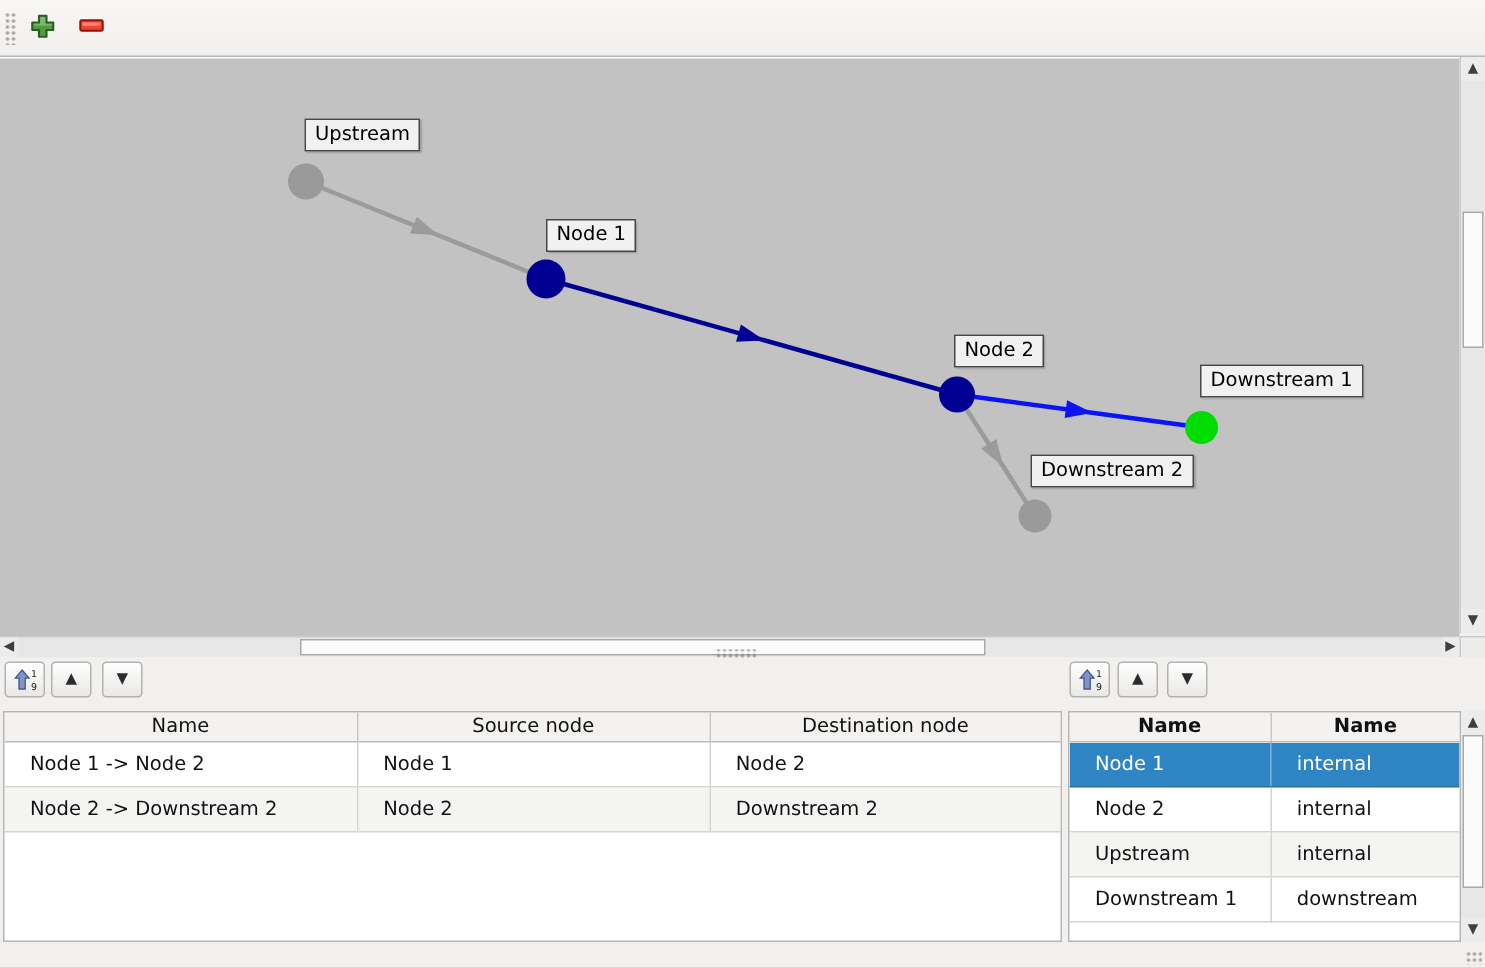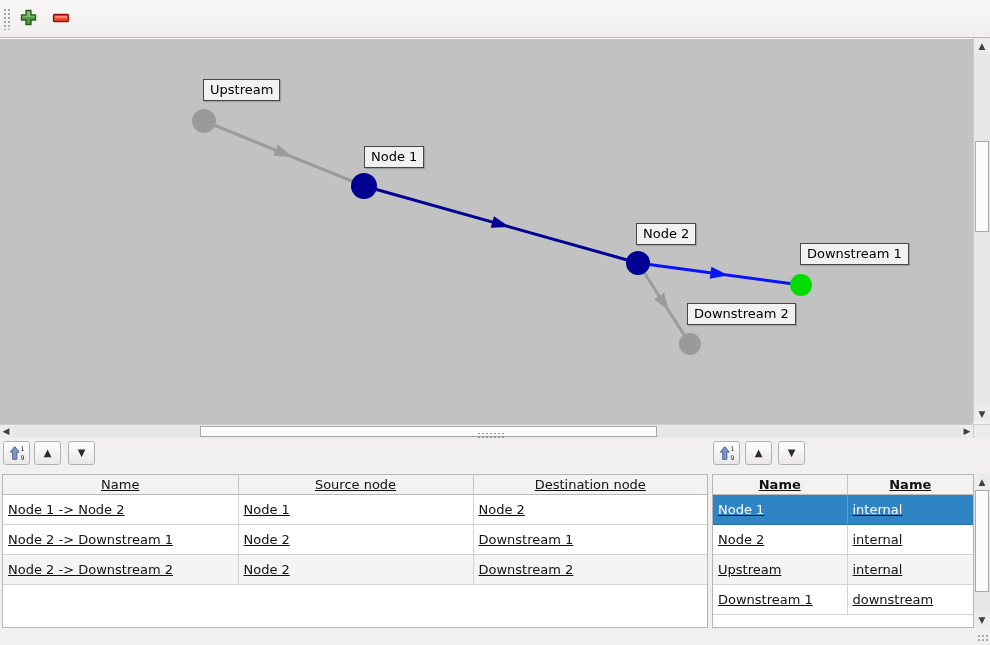--- a/index.html
+++ b/index.html
@@ -64,30 +64,30 @@
     background:linear-gradient(#fefefe,#e9e8e6);
     border:1px solid #b4b2af; border-radius:3px; box-sizing:border-box;
     display:flex; align-items:center; justify-content:center;
   }
   .tri { font-size:10px; color:#2c2c2c; line-height:1; }
 
   
   .tablebox { background:#fff; border:1px solid #b6b5b3; box-sizing:border-box; overflow:hidden; top:474px; height:154px; }
   #links-box { left:2px;   width:706px; }
   #nodes-box { left:712px; width:262px; }
-  table { border-collapse:collapse; table-layout:fixed; width:100%; font-size:13px;text-decoration:underline; }
+  table { border-collapse:collapse; table-layout:fixed; width:100%; font-size:13px; }
   th {
     font-weight:normal; background:#f3f2f0; height:19px;
     border-right:1px solid #c7c6c4; border-bottom:1px solid #bcbbb9;
     padding:0 4px; overflow:hidden; white-space:nowrap;
   }
   #nodes-box th { font-weight:bold; }
   th:last-child, td:last-child { border-right:none; }
   td {
-    height:29px; padding:0 4px 0 5px;
+    height:29px; padding:0 4px 0 17px;
     border-right:1px solid #d5d4d2; border-bottom:1px solid #d5d4d2;
     overflow:hidden; white-space:nowrap; background:#fff;
   }
   tr.alt td { background:#f4f4f3; }
   tr.selected td { background:var(--sel,#2f84c3); color:#fff; border-right-color:#5b9fd2; border-bottom-color:#27719f; }
 
   
   #resize-grip {
     right:2px; bottom:2px; width:11px; height:9px;
     background-image:radial-gradient(#aaa8a4 1px, transparent 1.2px);
@@ -197,25 +197,20 @@
           <th>Source node</th>
           <th>Destination node</th>
         </tr>
       </thead>
     <tbody>
         <tr>
           <td>Node 1 -&gt; Node 2</td>
           <td>Node 1</td>
           <td>Node 2</td>
         </tr>
-        <tr>
-          <td>Node 2 -&gt; Downstream 1</td>
-          <td>Node 2</td>
-          <td>Downstream 1</td>
-        </tr>
         <tr class="alt">
           <td>Node 2 -&gt; Downstream 2</td>
           <td>Node 2</td>
           <td>Downstream 2</td>
         </tr>
       </tbody>
   </table>
 </div>
 
 <div id="nodes-box" class="abs tablebox">

